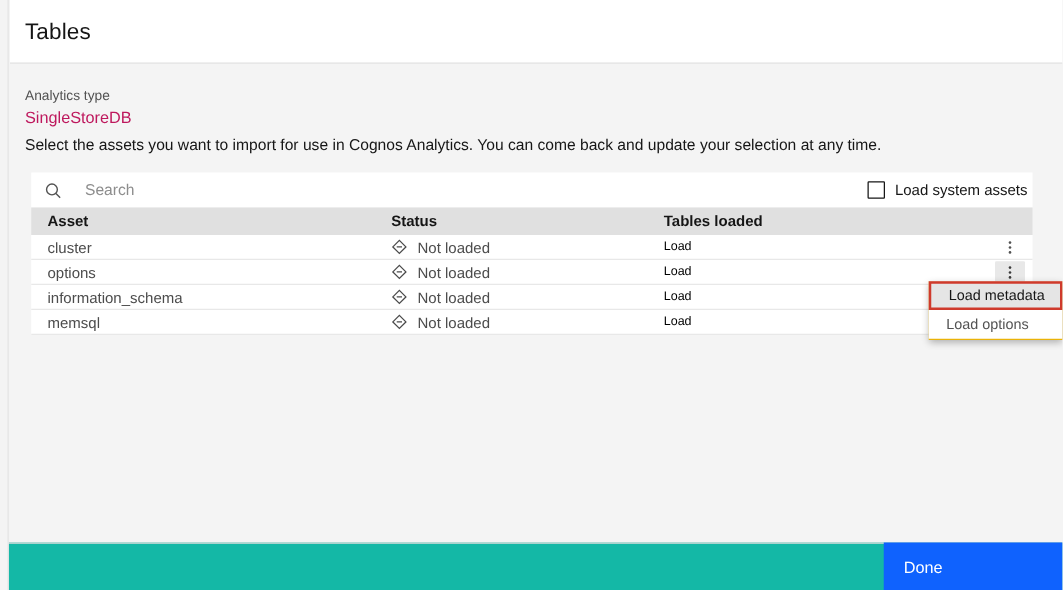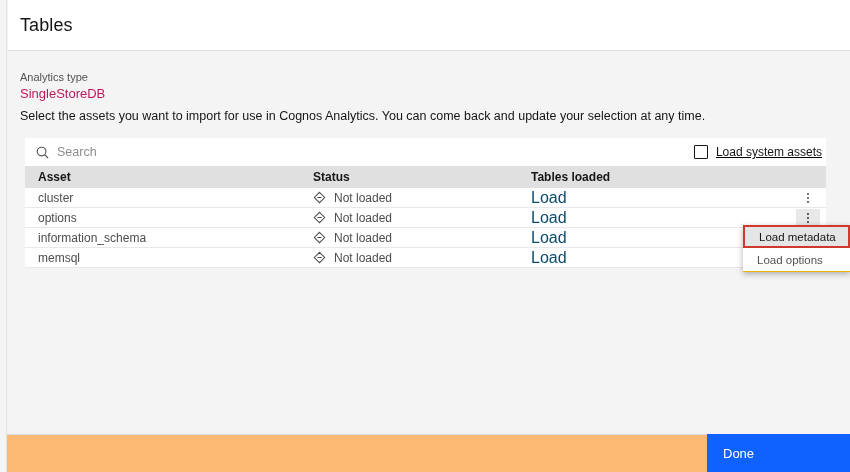--- a/index.html
+++ b/index.html
@@ -13,41 +13,41 @@
   .header { position:absolute; left:8px; top:0; right:0; height:51px; background:#ffffff; border-bottom:1px solid #e0e0e0; display:flex; align-items:center; }
   .title { font-size:18px; color:#161616; padding-left:12px; font-weight:400; letter-spacing:0.1px; }
 
   .meta-label { position:absolute; left:20px; top:71px; font-size:11px; color:#525252; }
   .meta-value { position:absolute; left:20px; top:86px; font-size:13px; color:#be185d; }
   .description { position:absolute; left:20px; top:109px; font-size:12.5px; color:#161616; }
 
   .table-wrap { position:absolute; left:25px; top:138px; width:801px; }
 
   .toolbar { height:28px; background:#ffffff; display:flex; align-items:center; justify-content:space-between; padding:0 4px 0 10px; }
-  .search-area { display:flex; align-items:center; gap:7px; flex:1; }
+  .search-area { display:flex; align-items:center; gap:18px; flex:1; }
   .search-input { border:none; outline:none; background:transparent; font-family:"Liberation Sans", sans-serif; font-size:12.5px; color:#161616; width:300px; }
   .search-input::placeholder { color:#8d8d8d; }
-  .checkbox-area { display:flex; align-items:center; gap:8px;text-decoration:underline; }
+  .checkbox-area { display:flex; align-items:center; gap:8px; }
   .checkbox { width:14px; height:14px; border:1px solid #161616; border-radius:1px; background:#ffffff; cursor:pointer; }
   .checkbox-label { font-size:12px; color:#161616; white-space:nowrap; }
 
   .grid-row { display:grid; grid-template-columns:275px 218px 1fr 36px; align-items:center; padding-left:13px; }
   .thead { height:22px; background:#e0e0e0; font-size:12px; font-weight:bold; color:#161616; }
   .trow { height:20px; background:#ffffff; border-bottom:1px solid #e8e8e8; font-size:12px; color:#4c4c4c; }
   .cell-status { display:flex; align-items:center; gap:8px; color:#4c4c4c; }
-  .load-link { color:#0c4a6e; text-decoration:none; font-size:16px; cursor:pointer; }
+  .load-link { color:#000000; text-decoration:none; font-size:10px; cursor:pointer; }
   .kebab-btn { width:24px; height:18px; display:flex; align-items:center; justify-content:center; cursor:pointer; border-radius:1px; justify-self:center; }
   .kebab-btn.active { background:#e8e8e8; }
 
   .context-menu { position:absolute; left:743px; top:225px; min-width:80px; background:#eab308; box-shadow:0 2px 6px rgba(0,0,0,0.3); z-index:10; padding-bottom:1px; }
   .menu-item { height:23px; display:flex; align-items:center; padding:0 12px 0 14px; font-size:11.5px; white-space:nowrap; cursor:pointer; }
   .menu-item.highlighted { background:#e5e5e5; color:#161616; border:2px solid #cf3a2c; height:23px; }
   .menu-item.normal { background:#ffffff; color:#525252; }
 
-  .footer { position:absolute; left:0; bottom:0; width:850px; height:38px; background:#fdba74; border-top:1px solid #dcdcdc; }
+  .footer { position:absolute; left:0; bottom:0; width:850px; height:38px; background:#14b8a6; border-top:1px solid #dcdcdc; }
   .done-btn { position:absolute; right:0; top:-1px; width:143px; height:39px; background:#0f62fe; color:#ffffff; border:none; font-family:"Liberation Sans", sans-serif; font-size:13px; text-align:left; padding-left:16px; cursor:pointer; }
 
   svg { display:block; }
 </style>
 </head>
 <body>
 
 <div class="page">
 
   <div class="left-strip"></div>

